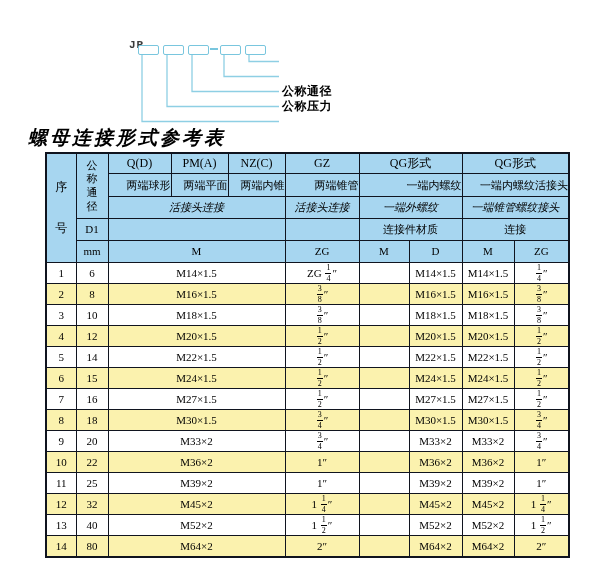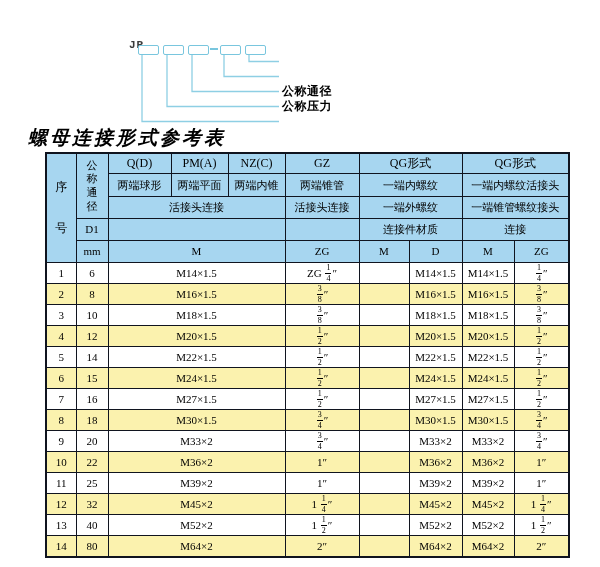--- a/index.html
+++ b/index.html
@@ -29,22 +29,22 @@
     font-style:italic;font-family:Liberation Serif, serif;letter-spacing:3px;}
 
   
   table.ref{position:absolute;left:45px;top:152px;width:525px;border-collapse:collapse;
     table-layout:fixed;font-family:"Liberation Serif",serif;}
   table.ref{border:2px solid #10141f;}
   table.ref td{border:1px solid #10141f;text-align:center;vertical-align:middle;
     padding:0;overflow:hidden;font-size:11px;line-height:1.1;}
   thead td{background:#a7d6f0;}
   thead tr:nth-child(1) td{height:19px;font-size:12px;}
-  thead tr:nth-child(2) td{height:22px;}
-  thead tr:nth-child(3) td{height:21px;}
+  thead tr:nth-child(2) td{height:22px;text-align:right;}
+  thead tr:nth-child(3) td{height:21px;font-style:italic;}
   thead tr:nth-child(4) td{height:21px;}
   thead tr:nth-child(5) td{height:21px;}
   tbody td{height:20px;font-size:11.5px;background:#fff;}
   tbody tr.alt td{background:#fbf2ae;}
   .vert{width:1em;margin:0 auto;line-height:1.25;font-size:11px;word-break:break-all;}
   .vert2{width:1em;margin:0 auto;line-height:3.4;font-size:12px;word-break:break-all;}
   .frac{display:inline-block;vertical-align:-0.45em;text-align:center;
     font-size:8px;line-height:1;margin:0 1px;}
   .fn{display:block;border-bottom:1px solid #000;padding:0 1px 1px;}
   .fd{display:block;padding-top:1px;}

